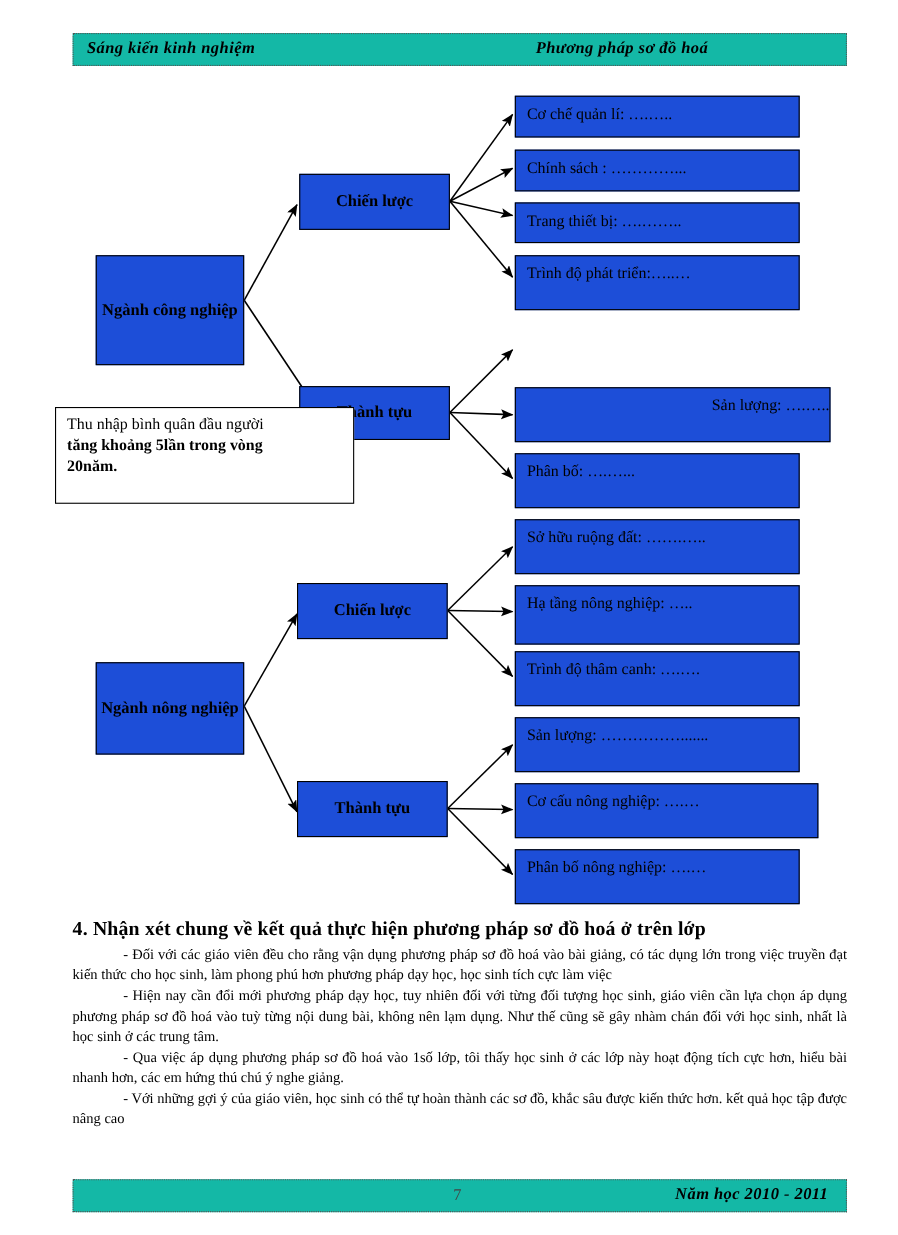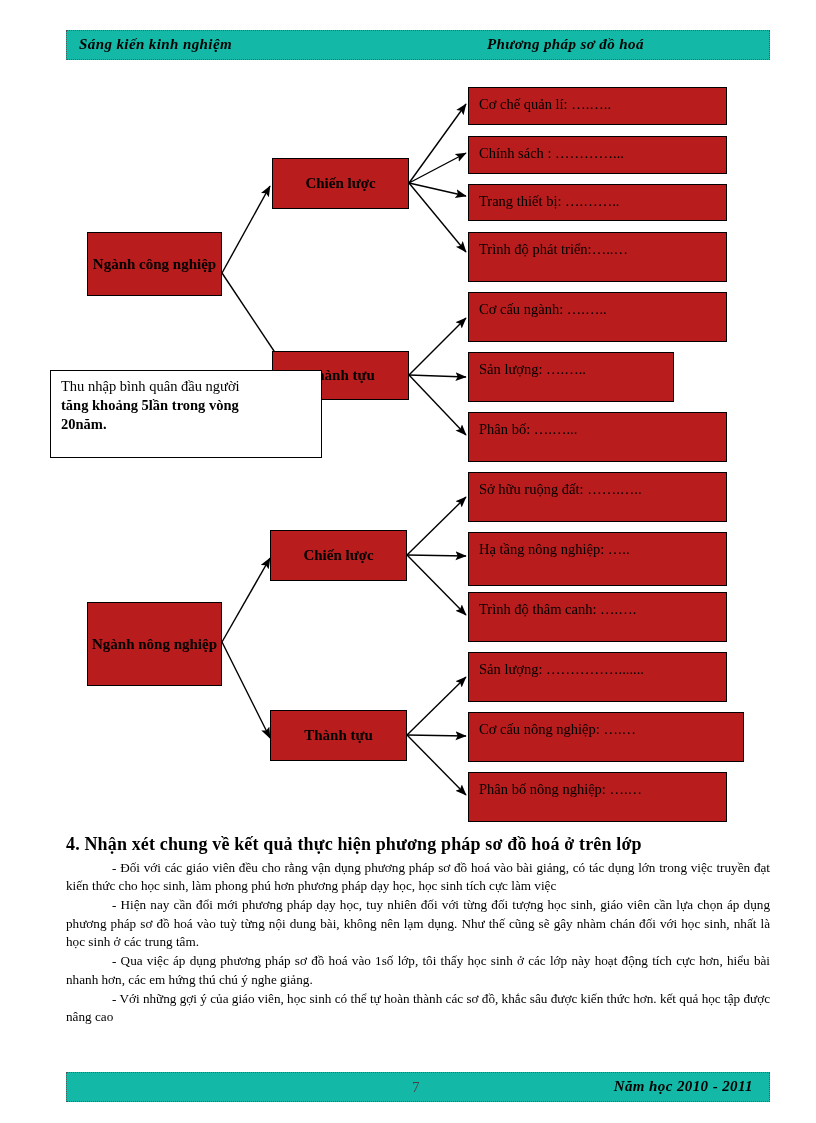--- a/index.html
+++ b/index.html
@@ -49,21 +49,21 @@
     width: 816px; height: 840px;
   }
   #arrow-layer {
     position: absolute; left: 0; top: 0;
     width: 816px; height: 840px;
     pointer-events: none;
   }
   .node {
     position: absolute;
     border: 1.6px solid #000;
-    background: #b91c1c;
+    background: #1d4ed8;
     box-sizing: border-box;
     display: flex;
     align-items: center;
   }
   .node.center {
     justify-content: center;
     text-align: center;
   }
   .node-label {
     font-size: 14.5px;
@@ -150,21 +150,21 @@
 
     <line x1="407" y1="555" x2="466" y2="497" stroke="#000" stroke-width="1.4" marker-end="url(#ah)"></line>
     <line x1="407" y1="555" x2="466" y2="556" stroke="#000" stroke-width="1.4" marker-end="url(#ah)"></line>
     <line x1="407" y1="555" x2="466" y2="615" stroke="#000" stroke-width="1.4" marker-end="url(#ah)"></line>
 
     <line x1="407" y1="735" x2="466" y2="677" stroke="#000" stroke-width="1.4" marker-end="url(#ah)"></line>
     <line x1="407" y1="735" x2="466" y2="736" stroke="#000" stroke-width="1.4" marker-end="url(#ah)"></line>
     <line x1="407" y1="735" x2="466" y2="795" stroke="#000" stroke-width="1.4" marker-end="url(#ah)"></line>
   </svg>
 
-  <div class="node root center" style="left:87px; top:232px; width:135px; height:64px;">
+  <div class="node root center" style="left:87px; top:232px; width:135px; height:100px;">
     <span class="node-label">Ngành công nghiệp</span>
   </div>
 
   <div class="node root center" style="left:87px; top:602px; width:135px; height:84px;">
     <span class="node-label">Ngành nông nghiệp</span>
   </div>
 
   <div class="node mid center" style="left:272px; top:158px; width:137px; height:51px;">
     <span class="node-label">Chiến lược</span>
   </div>
@@ -187,24 +187,21 @@
   <div class="node leaf" style="left:468px; top:136px; width:259px; height:38px;">
     <span class="node-label">Chính sách : …………...</span>
   </div>
   <div class="node leaf" style="left:468px; top:184px; width:259px; height:37px;">
     <span class="node-label">Trang thiết bị: ….……..</span>
   </div>
   <div class="node leaf" style="left:468px; top:232px; width:259px; height:50px;">
     <span class="node-label">Trình độ phát triển:…..…</span>
   </div>
 
-  <div class="node leaf" style="left:468px; top:292px; width:259px; height:50px;">
-    <span class="node-label">Cơ cấu ngành:  ….…..</span>
-  </div>
-  <div class="node leaf" style="left:468px; top:352px; width:206px; height:50px;">
+  <div class="node leaf" style="left:468px; top:352px; width:287px; height:50px;justify-content:flex-end;">
     <span class="node-label">Sản lượng:  ….…..</span>
   </div>
   <div class="node leaf" style="left:468px; top:412px; width:259px; height:50px;">
     <span class="node-label">Phân bố: ….…...</span>
   </div>
 
   <div class="node leaf" style="left:468px; top:472px; width:259px; height:50px;">
     <span class="node-label">Sở hữu ruộng đất: …….…..</span>
   </div>
   <div class="node leaf" style="left:468px; top:532px; width:259px; height:54px;">

